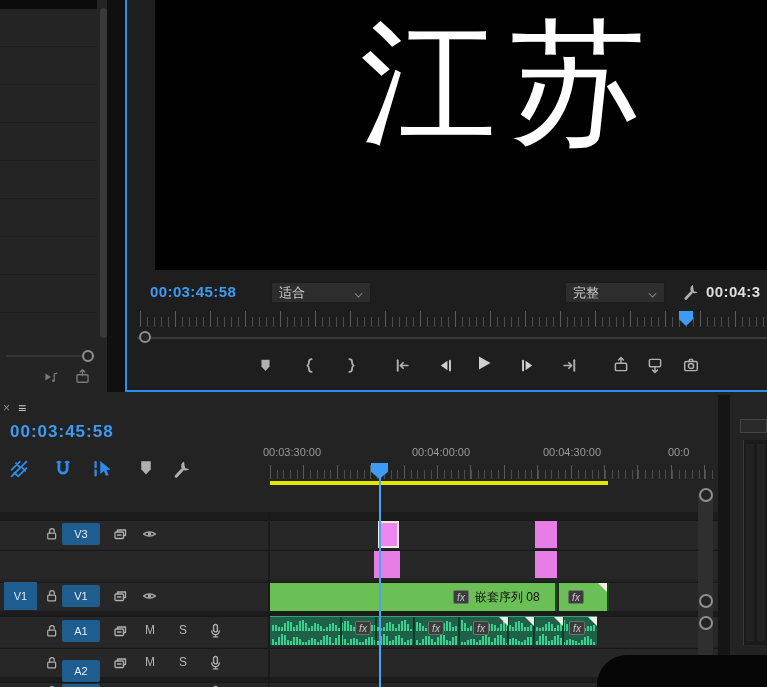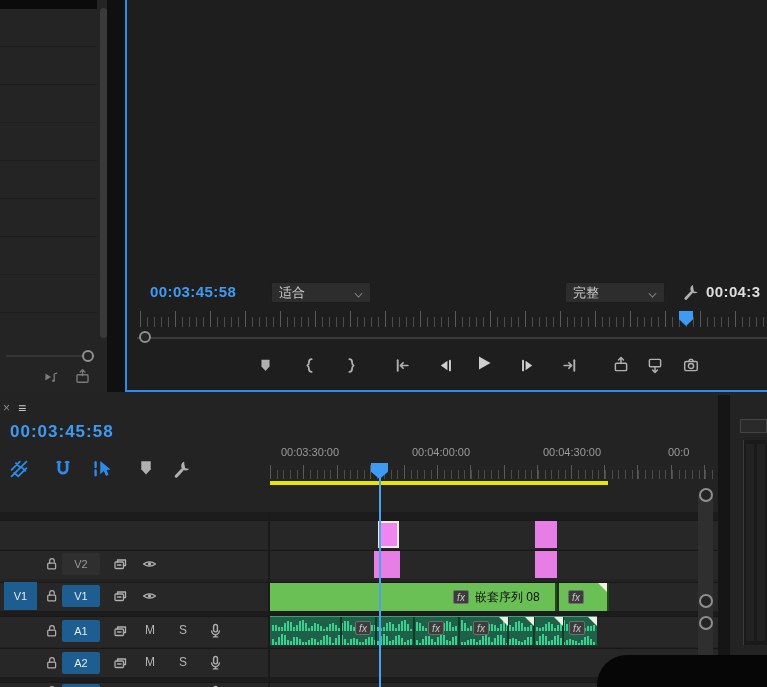--- a/index.html
+++ b/index.html
@@ -210,20 +210,23 @@
     </div>
     <div class="abs" style="left:74px;top:368px;">
       <svg class="icn" width="17" height="17" viewBox="0 0 16 16">
           <use href="#i-export"></use>
         </svg>
     </div>
   </div>
   <div id="gap-col" class="abs"></div>
 
   <div id="monitor" class="abs">
+    <div class="video abs">
+      <div class="vtext abs">江苏</div>
+    </div>
     <div class="bl abs"></div>
     <div class="bb abs"></div>
 
     <div class="tc abs" style="left:25px;top:283px;">00:03:45:58</div>
 
     <div class="dropdown abs" style="left:146px;top:282px;width:100px;">
       <span>适合</span>
       <span class="chev"></span>
     </div>
     <div class="dropdown abs" style="left:440px;top:282px;width:100px;">
@@ -327,60 +330,60 @@
         <svg class="icn" width="20" height="20" viewBox="0 0 16 16">
           <use href="#i-marker"></use>
         </svg>
       </div>
     <div class="tbicon abs" style="left:172px;">
         <svg class="icn" width="21" height="21" viewBox="0 0 16 16">
           <use href="#i-wrench"></use>
         </svg>
       </div>
 
-    <div class="rlabel abs" style="left:310px;">00:03:30:00</div>
+    <div class="rlabel abs" style="left:292px;">00:03:30:00</div>
     <div class="rlabel abs" style="left:441px;">00:04:00:00</div>
     <div class="rlabel abs" style="left:572px;">00:04:30:00</div>
     <div class="rlabel last abs" style="left:668px;">00:0</div>
     <div id="ruler-ticks" class="abs"></div>
     <div id="ruler-ticks2" class="abs"></div>
     <div id="work-area" class="abs"></div>
     <div id="tl-playhead-head" class="ph-head abs" style="width:17px;height:16px;"></div>
     <div id="tl-playhead-line" class="abs"></div>
 
     <div class="tgap abs" style="top:117px;height:8px;"></div>
     <div class="trow abs" style="top:125px;"></div>
     <div class="trow abs" style="top:155px;"></div>
     <div class="trow abs" style="top:187px;height:29px;"></div>
     <div class="tgap abs" style="top:216px;height:5px;"></div>
     <div class="trow abs" style="top:221px;height:30px;"></div>
     <div class="trow abs" style="top:253px;height:29px;"></div>
     <div class="tgap abs" style="top:282px;height:5px;"></div>
     <div class="trow abs" style="top:287px;height:5px;"></div>
     <div class="hcol-div abs"></div>
 
-
-    <div class="abs" style="left:0;top:155px;width:268px;height:28px;">
+    <div class="abs" style="left:0;top:125px;width:268px;height:28px;">
       <div class="lock abs">
           <svg class="icn" width="15" height="15" viewBox="0 0 16 16">
             <use href="#i-lock"></use>
           </svg>
         </div>
-      <div class="tbtn off abs">V2</div>
+      <div class="tbtn abs">V3</div>
       <div class="sync abs">
           <svg class="icn" width="16" height="16" viewBox="0 0 16 16">
             <use href="#i-sync"></use>
           </svg>
         </div>
       <div class="eye abs">
           <svg class="icn" width="17" height="16" viewBox="0 0 16 16">
             <use href="#i-eye"></use>
           </svg>
         </div>
     </div>
+
 
     <div class="abs" style="left:0;top:187px;width:268px;height:29px;">
       <div class="patch abs">V1</div>
       <div class="lock abs">
           <svg class="icn" width="15" height="15" viewBox="0 0 16 16">
             <use href="#i-lock"></use>
           </svg>
         </div>
       <div class="tbtn abs">V1</div>
       <div class="sync abs">
@@ -415,21 +418,21 @@
           </svg>
         </div>
     </div>
 
     <div class="abs" style="left:0;top:253px;width:268px;height:29px;">
       <div class="lock abs" style="top:7px;">
           <svg class="icn" width="15" height="15" viewBox="0 0 16 16">
             <use href="#i-lock"></use>
           </svg>
         </div>
-      <div class="tbtn abs" style="top:4px;">A2</div>
+      <div class="tbtn abs" style="top:12px;">A2</div>
       <div class="sync abs" style="top:7px;">
           <svg class="icn" width="16" height="16" viewBox="0 0 16 16">
             <use href="#i-sync"></use>
           </svg>
         </div>
       <div class="ms abs" style="left:145px;">M</div>
       <div class="ms abs" style="left:179px;">S</div>
       <div class="mic abs" style="top:6px;">
           <svg class="icn" width="17" height="17" viewBox="0 0 16 16">
             <use href="#i-mic"></use>

